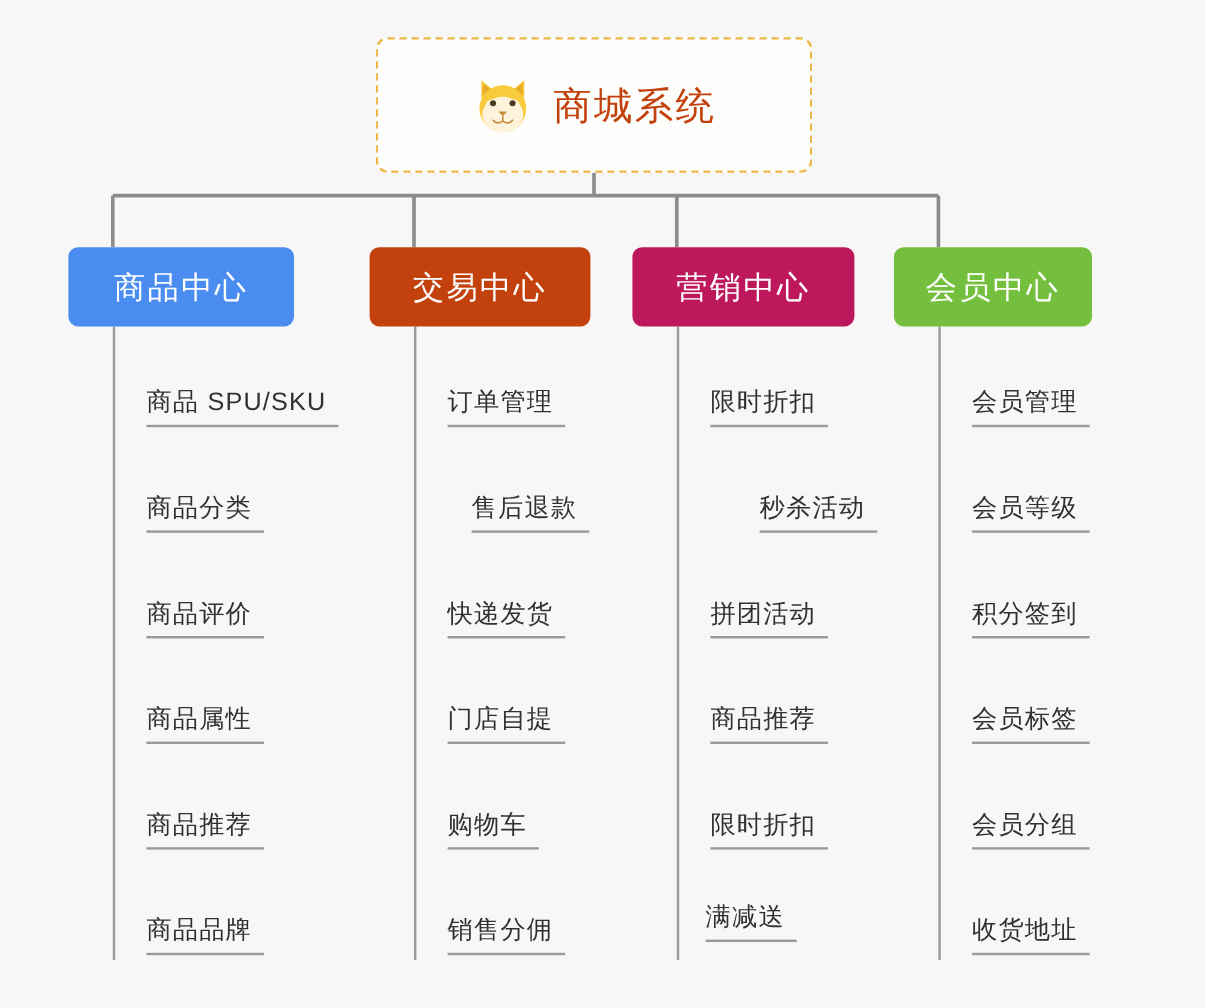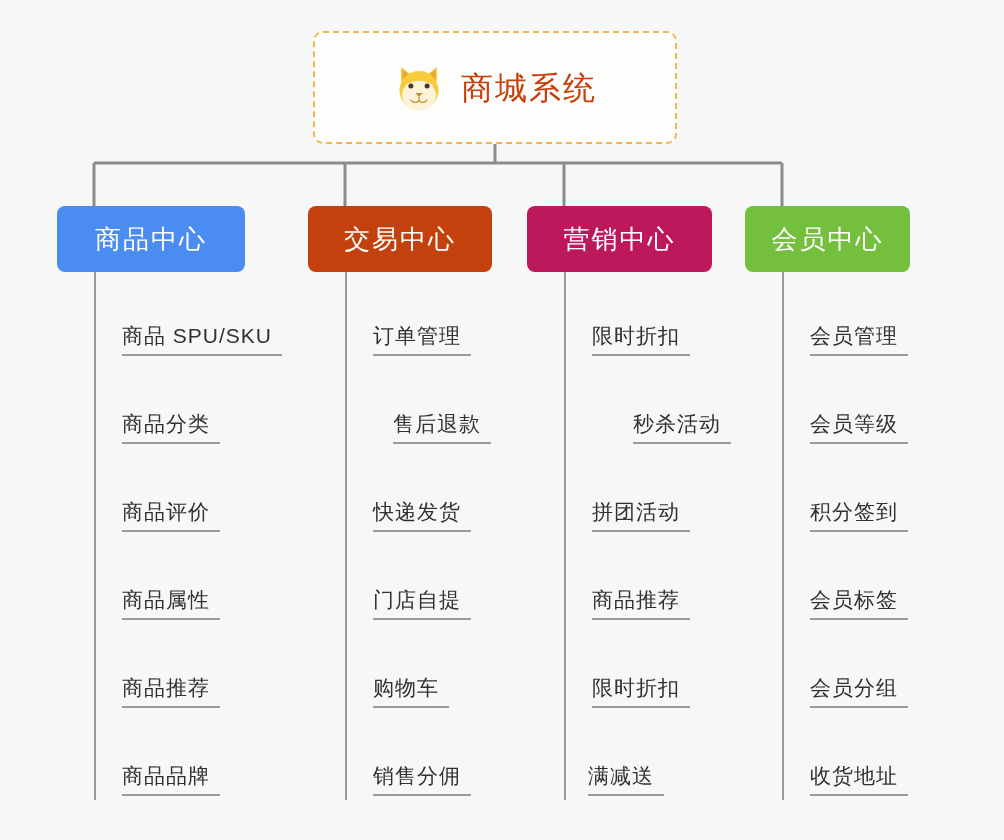--- a/index.html
+++ b/index.html
@@ -215,21 +215,21 @@
         </div>
         <div class="leaf-item" style="top: 176px;">
           <span class="leaf-label">拼团活动</span>
         </div>
         <div class="leaf-item" style="top: 264px;">
           <span class="leaf-label">商品推荐</span>
         </div>
         <div class="leaf-item" style="top: 352px;">
           <span class="leaf-label">限时折扣</span>
         </div>
-        <div class="leaf-item" style="top: 440px; padding-left: 24px;">
+        <div class="leaf-item" style="top: 429px; padding-left: 24px;">
           <span class="leaf-label">满减送</span>
         </div>
       </div>
       <div class="cat-box" style="left: 745px; width: 165px; background: rgb(116, 192, 62);">
         <span>会员中心</span>
       </div>
       <div class="leaf-col" style="left: 782px;">
         <div class="leaf-spine" style="height: 528px;"></div>
         <div class="leaf-item" style="top: 0px;">
           <span class="leaf-label">会员管理</span>

